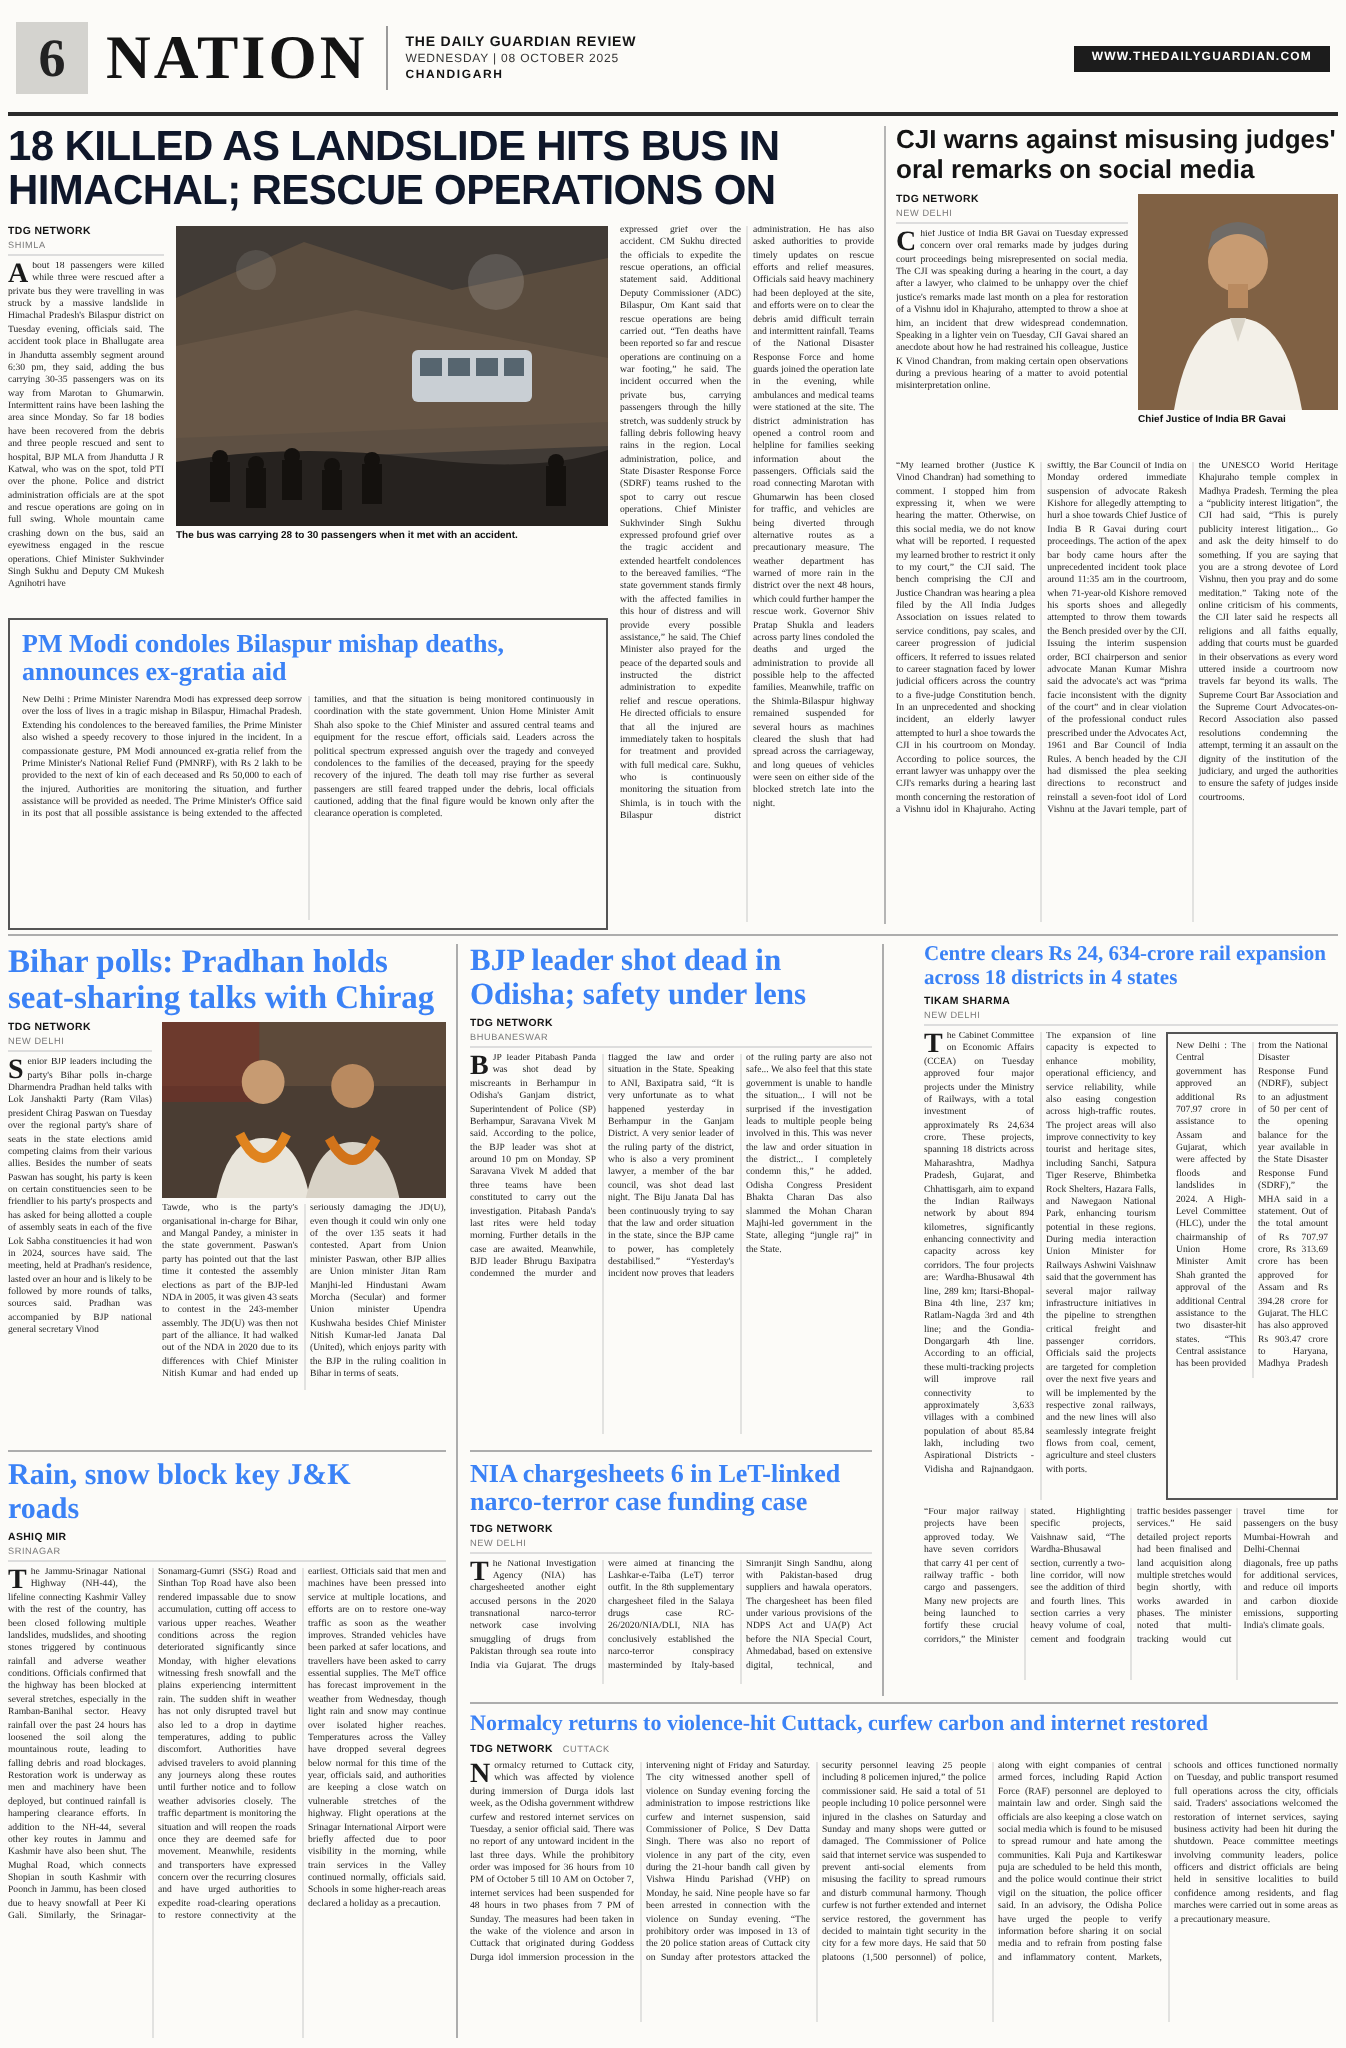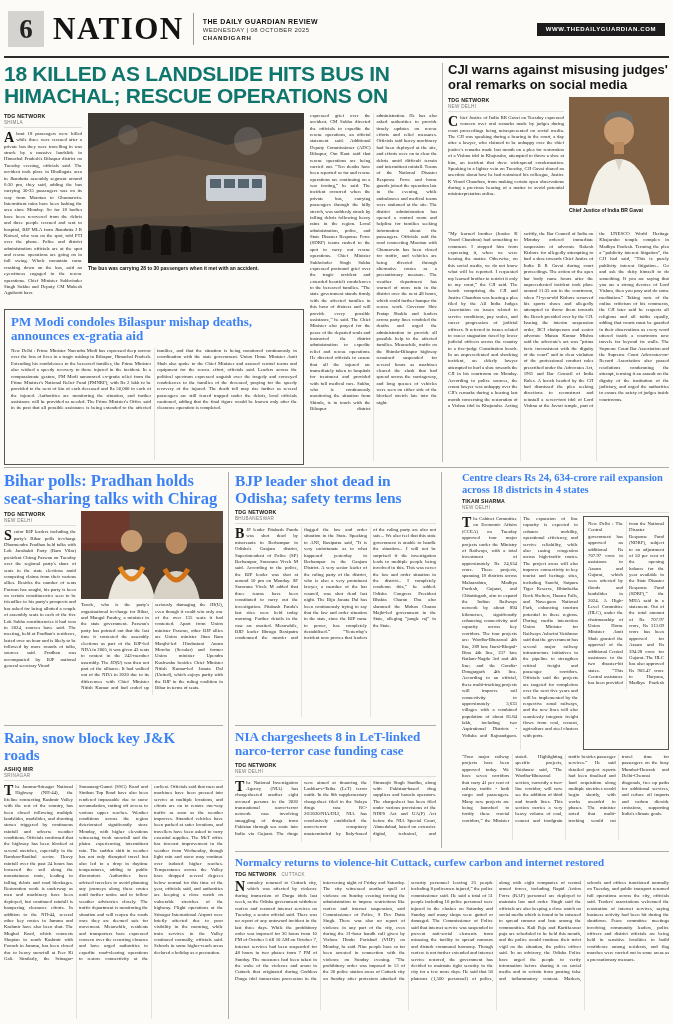--- a/index.html
+++ b/index.html
@@ -23,21 +23,21 @@
   .byline.inline{display:flex;gap:5px;align-items:baseline;border-bottom:none;padding-bottom:1px;margin-bottom:2px;}
   .body{font-size:4.8px;line-height:1.33;text-align:justify;color:#1b1b1b;overflow:hidden;column-gap:6px;column-rule:1px solid #e2e2e0;}
   .cols2{column-count:2;} .cols3{column-count:3;} .cols4{column-count:4;} .cols5{column-count:5;}
   .drop::first-letter{float:left;font-size:14px;line-height:11px;padding:1px 2px 0 0;font-weight:700;font-family:"Liberation Serif",serif;}
   .caption{font:700 5px "Liberation Sans",sans-serif;margin-top:2px;line-height:1.25;color:#111;}
   .h-serif{font-family:"Liberation Serif",serif;font-weight:700;line-height:1.1;color:#3b82f6;}
   figure svg{display:block;}
   
   .band1{display:flex;height:404px;padding-top:5px;}
   .landslide{width:438px;padding-right:5px;}
-  .h-main{font-family:"Liberation Sans",sans-serif;font-weight:900;font-size:21px;line-height:1.07;letter-spacing:-.3px;margin-bottom:5px;color:#0f766e;}
+  .h-main{font-family:"Liberation Sans",sans-serif;font-weight:900;font-size:21px;line-height:1.07;letter-spacing:-.3px;margin-bottom:5px;color:#0f172a;}
   .ls-grid{display:grid;grid-template-columns:78px 216px 1fr;grid-template-rows:192px 1fr;column-gap:6px;row-gap:4px;height:352px;}
   .ls-c1{grid-column:1;grid-row:1;overflow:hidden;}
   .ls-b1{height:166px;}
   .ls-photo{grid-column:2;grid-row:1;}
   .ls-right{grid-column:3;grid-row:1/3;height:348px;}
   .pm-box{grid-column:1/3;grid-row:2;border:1px solid #555;padding:5px 6px;overflow:hidden;}
   .pm-box h3{font:700 13px "Liberation Serif",serif;line-height:1.12;margin-bottom:4px;}
   .pm-body{height:112px;}
   .cji{flex:1;border-left:1px solid #b5b5b5;padding-left:5px;}
   .h-cji{font-family:"Liberation Sans",sans-serif;font-weight:900;font-size:13px;line-height:1.15;margin-bottom:4px;}
@@ -217,30 +217,30 @@
         </div>
         <div class="body cols3 drop jk-body">The Jammu-Srinagar National Highway (NH-44), the lifeline connecting Kashmir Valley with the rest of the country, has been closed following multiple landslides, mudslides, and shooting stones triggered by continuous rainfall and adverse weather conditions. Officials confirmed that the highway has been blocked at several stretches, especially in the Ramban-Banihal sector. Heavy rainfall over the past 24 hours has loosened the soil along the mountainous route, leading to falling debris and road blockages. Restoration work is underway as men and machinery have been deployed, but continued rainfall is hampering clearance efforts. In addition to the NH-44, several other key routes in Jammu and Kashmir have also been shut. The Mughal Road, which connects Shopian in south Kashmir with Poonch in Jammu, has been closed due to heavy snowfall at Peer Ki Gali. Similarly, the Srinagar-Sonamarg-Gumri (SSG) Road and Sinthan Top Road have also been rendered impassable due to snow accumulation, cutting off access to various upper reaches. Weather conditions across the region deteriorated significantly since Monday, with higher elevations witnessing fresh snowfall and the plains experiencing intermittent rain. The sudden shift in weather has not only disrupted travel but also led to a drop in daytime temperatures, adding to public discomfort. Authorities have advised travelers to avoid planning any journeys along these routes until further notice and to follow weather advisories closely. The traffic department is monitoring the situation and will reopen the roads once they are deemed safe for movement. Meanwhile, residents and transporters have expressed concern over the recurring closures and have urged authorities to expedite road-clearing operations to restore connectivity at the earliest. Officials said that men and machines have been pressed into service at multiple locations, and efforts are on to restore one-way traffic as soon as the weather improves. Stranded vehicles have been parked at safer locations, and travellers have been asked to carry essential supplies. The MeT office has forecast improvement in the weather from Wednesday, though light rain and snow may continue over isolated higher reaches. Temperatures across the Valley have dropped several degrees below normal for this time of the year, officials said, and authorities are keeping a close watch on vulnerable stretches of the highway. Flight operations at the Srinagar International Airport were briefly affected due to poor visibility in the morning, while train services in the Valley continued normally, officials said. Schools in some higher-reach areas declared a holiday as a precaution.</div>
       </article>
     </div>
 
     <div class="strip-right">
       <div class="upper">
 
         <div class="mid-col">
           <article class="bjp">
-            <h2 class="h-serif sz-bjp">BJP leader shot dead in Odisha; safety terms lens</h2>
+            <h2 class="h-serif sz-bjp">BJP leader shot dead in Odisha; safety under lens</h2>
             <div class="byline">
               <div class="by-name">TDG NETWORK</div>
               <div class="by-loc">BHUBANESWAR</div>
             </div>
             <div class="body cols3 drop bjp-body">BJP leader Pitabash Panda was shot dead by miscreants in Berhampur in Odisha's Ganjam district, Superintendent of Police (SP) Berhampur, Saravana Vivek M said. According to the police, the BJP leader was shot at around 10 pm on Monday. SP Saravana Vivek M added that three teams have been constituted to carry out the investigation. Pitabash Panda's last rites were held today morning. Further details in the case are awaited. Meanwhile, BJD leader Bhrugu Baxipatra condemned the murder and flagged the law and order situation in the State. Speaking to ANI, Baxipatra said, “It is very unfortunate as to what happened yesterday in Berhampur in the Ganjam District. A very senior leader of the ruling party of the district, who is also a very prominent lawyer, a member of the bar council, was shot dead last night. The Biju Janata Dal has been continuously trying to say that the law and order situation in the state, since the BJP came to power, has completely destabilised.” “Yesterday's incident now proves that leaders of the ruling party are also not safe... We also feel that this state government is unable to handle the situation... I will not be surprised if the investigation leads to multiple people being involved in this. This was never the law and order situation in the district... I completely condemn this,” he added. Odisha Congress President Bhakta Charan Das also slammed the Mohan Charan Majhi-led government in the State, alleging “jungle raj” in the State.</div>
           </article>
 
           <article class="nia">
-            <h2 class="h-serif sz-nia">NIA chargesheets 8 in LeT-linked narco-terror case funding case</h2>
+            <h2 class="h-serif sz-nia">NIA chargesheets 6 in LeT-linked narco-terror case funding case</h2>
             <div class="byline">
               <div class="by-name">TDG NETWORK</div>
               <div class="by-loc">NEW DELHI</div>
             </div>
             <div class="body cols3 drop nia-body">The National Investigation Agency (NIA) has chargesheeted another eight accused persons in the 2020 transnational narco-terror network case involving smuggling of drugs from Pakistan through sea route into India via Gujarat. The drugs were aimed at financing the Lashkar-e-Taiba (LeT) terror outfit. In the 8th supplementary chargesheet filed in the Salaya drugs case RC-26/2020/NIA/DLI, NIA has conclusively established the narco-terror conspiracy masterminded by Italy-based Simranjit Singh Sandhu, along with Pakistan-based drug suppliers and hawala operators. The chargesheet has been filed under various provisions of the NDPS Act and UA(P) Act before the NIA Special Court, Ahmedabad, based on extensive digital, technical, and documentary evidence. Besides Simranjit Singh, Australia based Tanveer Singh Bedi and Ankush Kapoor, other accused persons named in the chargesheet are Pakistani national Tariq alias Bhaijaan, Gagandeep Singh Arora and three other accused persons - Tamanna Gupta, Sukhbir Singh alias Happy and Anwar Masih. The case relates to smuggling of heroin from Pakistan into Gujarat via the sea route and its further transportation to Punjab, with proceeds used to fund the activities of LeT, the proscribed terrorist organisation.</div>
           </article>
         </div>
 
         <div class="rail-col">
           <article class="rail">

